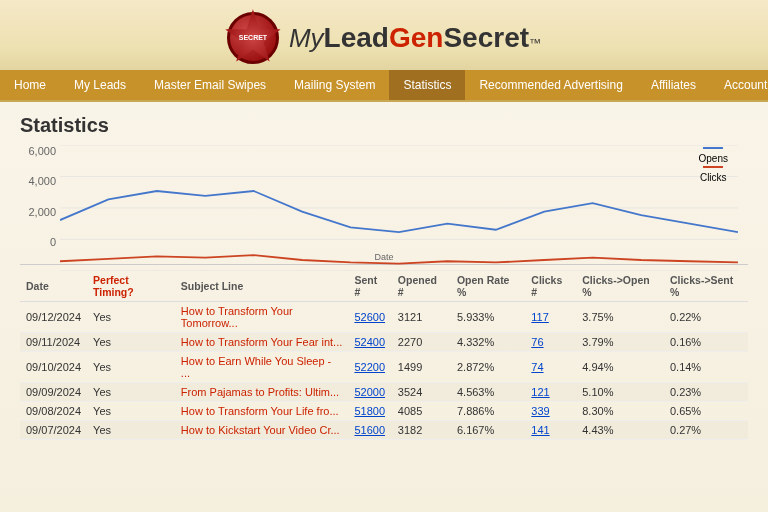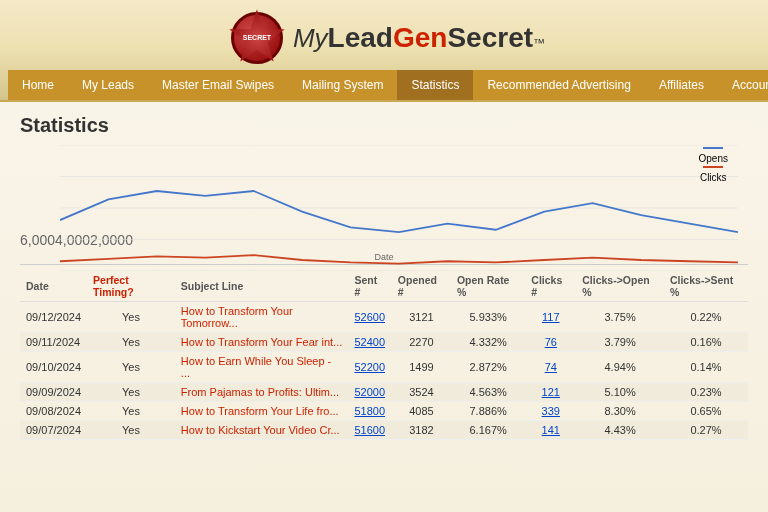--- a/index.html
+++ b/index.html
@@ -28,21 +28,21 @@
       z-index: 1;
       width: 768px;
       height: 512px;
       display: flex;
       flex-direction: column;
     }
 
     
     .header {
       background: linear-gradient(180deg, #f5e9c8 0%, #ede0b0 50%, #d4c48a 100%);
-      padding: 8px 0 0 8px;
+      padding: 8px 0 0 0;
       position: relative;
       border-bottom: 2px solid #c8a855;
     }
 
     .header-top {
       display: flex;
       align-items: center;
       justify-content: center;
       padding: 4px 20px 6px;
       gap: 10px;
@@ -179,25 +179,25 @@
       height: 2px;
     }
 
     .chart-yaxis {
       position: absolute;
       left: 0;
       top: 0;
       bottom: 16px;
       width: 40px;
       display: flex;
-      flex-direction: row;
+      flex-direction: column;
       justify-content: space-between;
       align-items: flex-end;
       padding-right: 4px;
-      font-size: 14px;
+      font-size: 11px;
       color: #666;
     }
 
     .chart-xlabel {
       position: absolute;
       bottom: 2px;
       left: 50%;
       transform: translateX(-50%);
       font-size: 9px;
       color: #666;
@@ -244,21 +244,21 @@
     }
     .stats-table td.link-cell a {
       color: #cc2200;
       text-decoration: none;
     }
     .stats-table td.num-link a {
       color: #0044cc;
       text-decoration: underline;
     }
     .stats-table td.center {
-      text-align: center;
+      text-align: left;
     }
   </style>
 </head>
 <body>
 
 <div class="bg-texture"></div>
 
 <div class="main-container">
 
   <div class="header">

